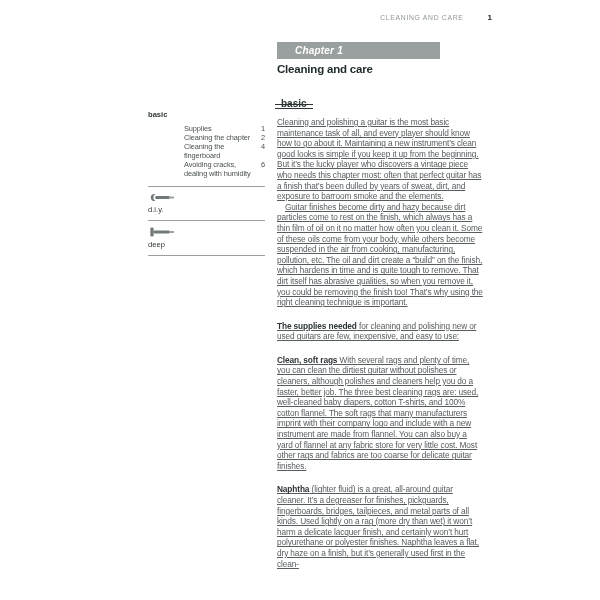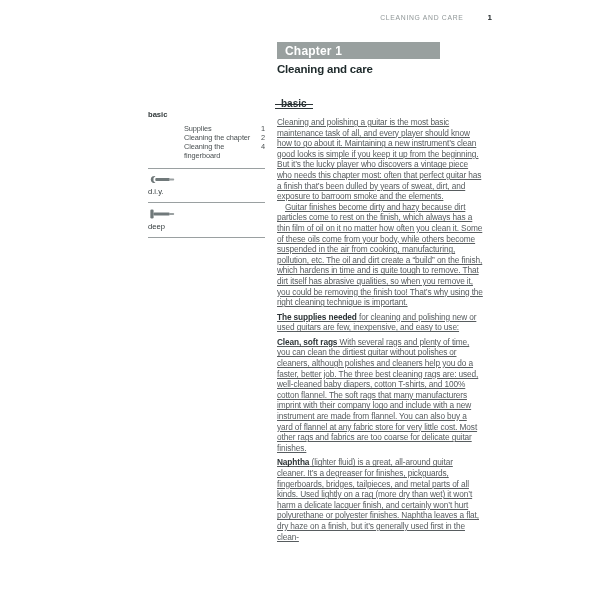--- a/index.html
+++ b/index.html
@@ -21,22 +21,23 @@
     margin-right: 24px;
   }
   .page-number { font-size: 8px; font-weight: bold; color: #23292b; }
 
   
   .chapter-bar {
     position: absolute; left: 277px; top: 42px; width: 163px; height: 17px;
     background: #99a09f; display: flex; align-items: center;
   }
   .chapter-bar span {
-    color: #ffffff; font-weight: bold; font-size: 12px; padding-left: 8px;
+    color: #ffffff; font-weight: bold; font-size: 10px; padding-left: 18px;
     letter-spacing: 0.2px;
+    font-style: italic;
   }
   .chapter-title {
     position: absolute; left: 277px; top: 63px; margin: 0;
     font-size: 11.5px; font-weight: bold; color: #1e2a2b; letter-spacing: -0.2px;
   }
 
   
   .sidebar { position: absolute; left: 148px; top: 110px; width: 117px; }
   .toc-heading {
     font-size: 7.6px; font-weight: bold; color: #30383a; margin-bottom: 5px;
@@ -65,21 +66,21 @@
     border-top: 1.5px solid #2b3335;
   }
   .basic-tag::after {
     content: ""; position: absolute; left: -2px; right: -2px; bottom: 0px;
     border-top: 1px solid #2b3335;
   }
   .body-col p {
     margin: 0; font-size: 8.3px; line-height: 10.6px; color: #575c5f;
     letter-spacing: -0.12px; text-align: left; text-decoration: underline;
   }
-  .body-col p.spaced { margin-top: 4px; }
+  .body-col p.spaced { margin-top: 13px; }
   .body-col p.indent { text-indent: 8px; }
   .lead { font-weight: bold; color: #2d3437; }
 </style>
 </head>
 <body>
 
 <div class="page">
 
   <div class="running-head">
     <span class="running-title">CLEANING AND CARE</span>
@@ -98,20 +99,24 @@
       <span class="toc-label">Supplies</span>
       <span class="toc-page">1</span>
     </div>
     <div class="toc-row">
       <span class="toc-label">Cleaning the chapter</span>
       <span class="toc-page">2</span>
     </div>
     <div class="toc-row">
       <span class="toc-label">Cleaning the fingerboard</span>
       <span class="toc-page">4</span>
+    </div>
+    <div class="toc-row">
+      <span class="toc-label">Avoiding cracks, dealing with humidity</span>
+      <span class="toc-page">6</span>
     </div>
 
     <div class="rule rule-1"></div>
 
     <div class="tab-block">
       <svg class="tab-icon" width="27" height="9" viewBox="0 0 30 10">
         <path fill="#70797a" d="M7.2 1.2 A4 4 0 1 0 7.2 8.8 L5.0 6.6 L5.0 3.4 Z"></path>
         <rect fill="#70797a" x="7" y="3.4" width="16" height="3.2" rx="1"></rect>
         <rect fill="#9aa0a1" x="22" y="3.9" width="6" height="2.2" rx="1"></rect>
       </svg>

